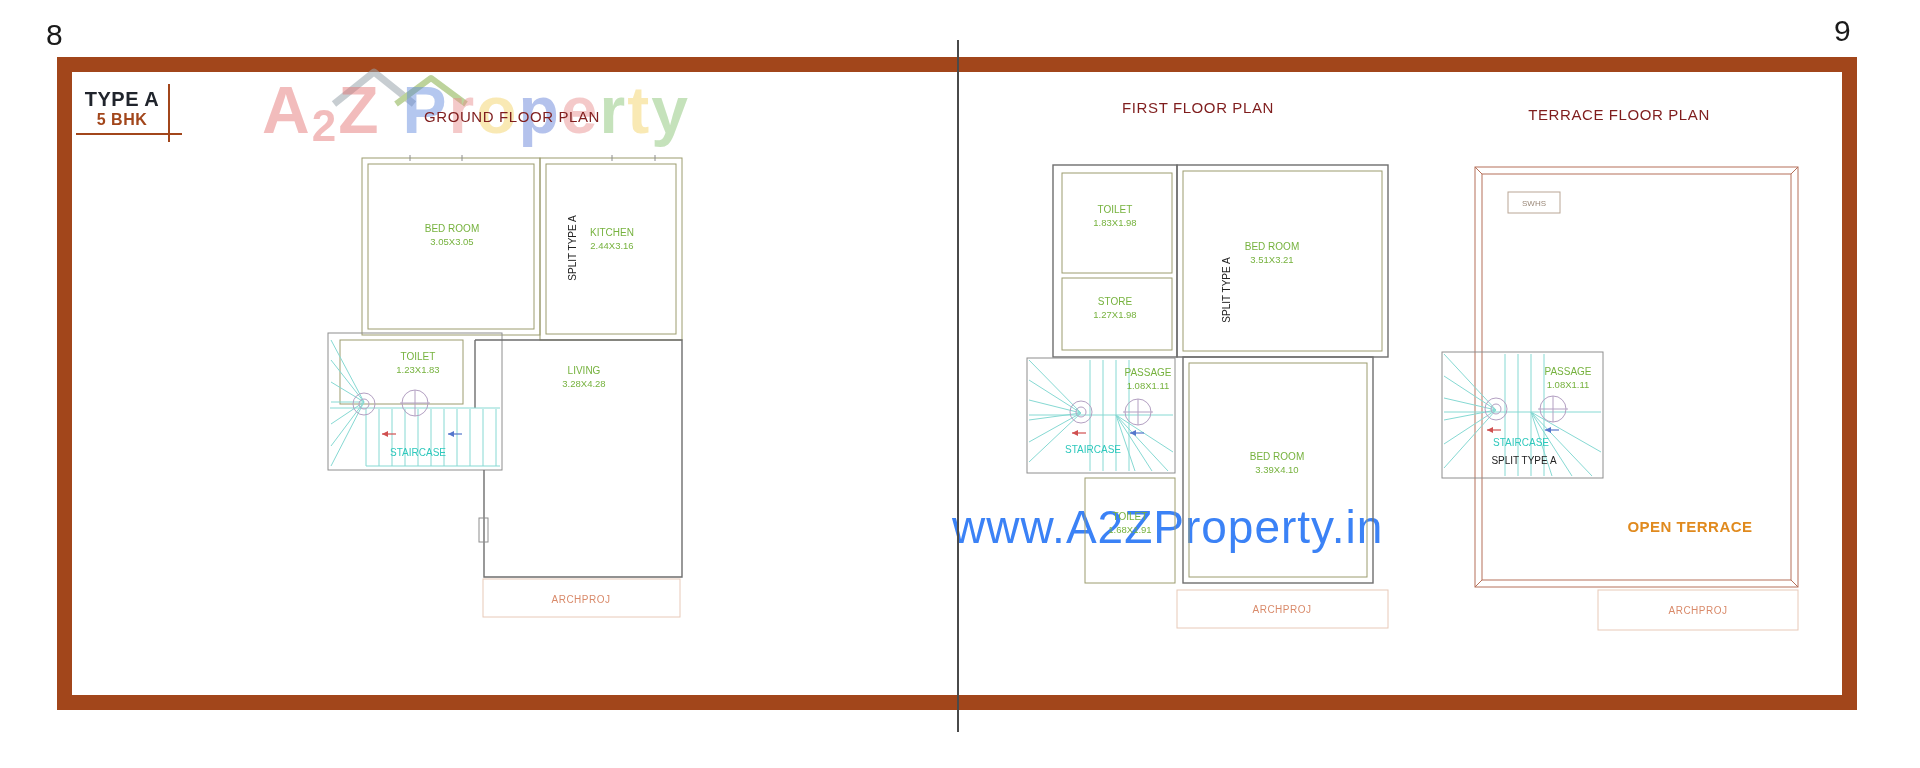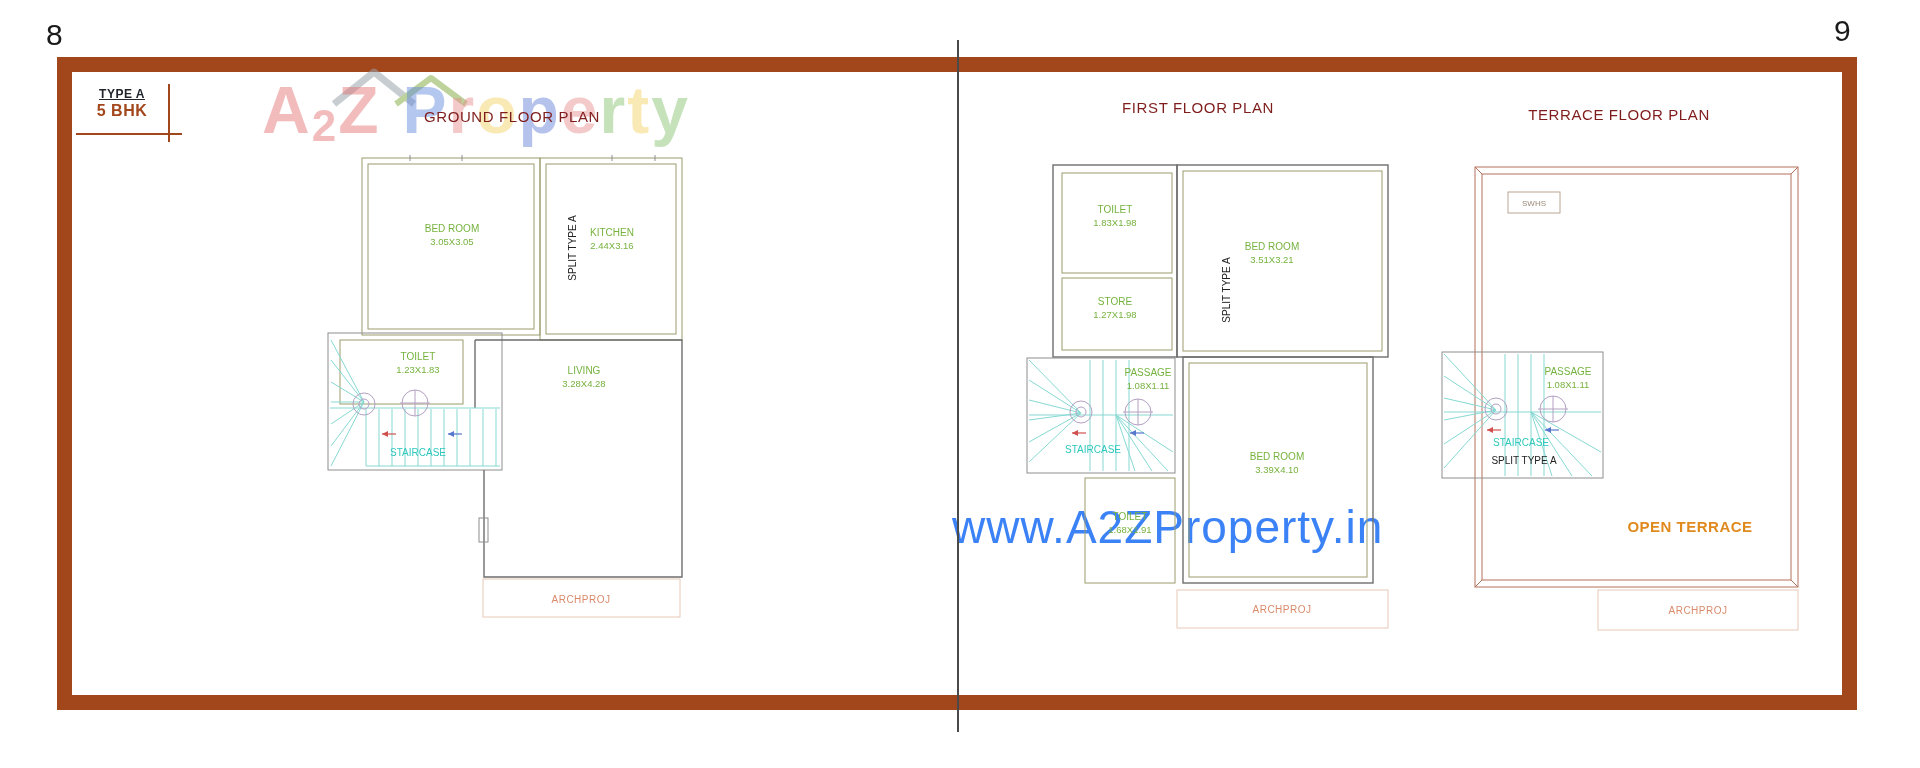--- a/index.html
+++ b/index.html
@@ -8,21 +8,21 @@
   
   .frame{position:absolute;left:57px;top:57px;width:1800px;height:653px;
          border:15px solid #A2461B;box-sizing:border-box;background:transparent;z-index:0;}
   .divider{position:absolute;left:957px;top:40px;width:2px;height:692px;background:#4a4a4a;z-index:4;}
   .pagenum{position:absolute;font-size:30px;color:#1a1a1a;z-index:5;}
   .pagenum.left{left:46px;top:18px;}
   .pagenum.right{left:1834px;top:14px;}
   
   .type-badge{position:absolute;left:76px;top:84px;width:92px;height:48px;background:#fff;
               text-align:center;z-index:3;line-height:1.15;padding-top:4px;box-sizing:border-box;}
-  .type-badge .l1{font-size:12px;font-weight:bold;color:#20242c;letter-spacing:.5px;text-decoration:underline;}
+  .type-badge .l1{font-size:20px;font-weight:bold;color:#20242c;letter-spacing:.5px;}
   .type-badge .l2{font-size:16px;font-weight:bold;color:#A2461B;letter-spacing:.5px;}
   .badge-hrule{position:absolute;left:76px;top:133px;width:106px;height:2px;background:#A2461B;z-index:3;}
   .badge-vrule{position:absolute;left:168px;top:84px;width:2px;height:58px;background:#A2461B;z-index:3;}
   
   .plan-title{position:absolute;font-size:15px;font-weight:normal;color:#7f1d1d;letter-spacing:.6px;
               text-align:center;z-index:3;white-space:nowrap;}
   
   .brand-wm{position:absolute;left:262px;top:72px;z-index:1;font-weight:bold;font-size:66px;
             letter-spacing:2px;opacity:.45;white-space:nowrap;}
   .brand-wm .sub{font-size:44px;vertical-align:-8px;}

